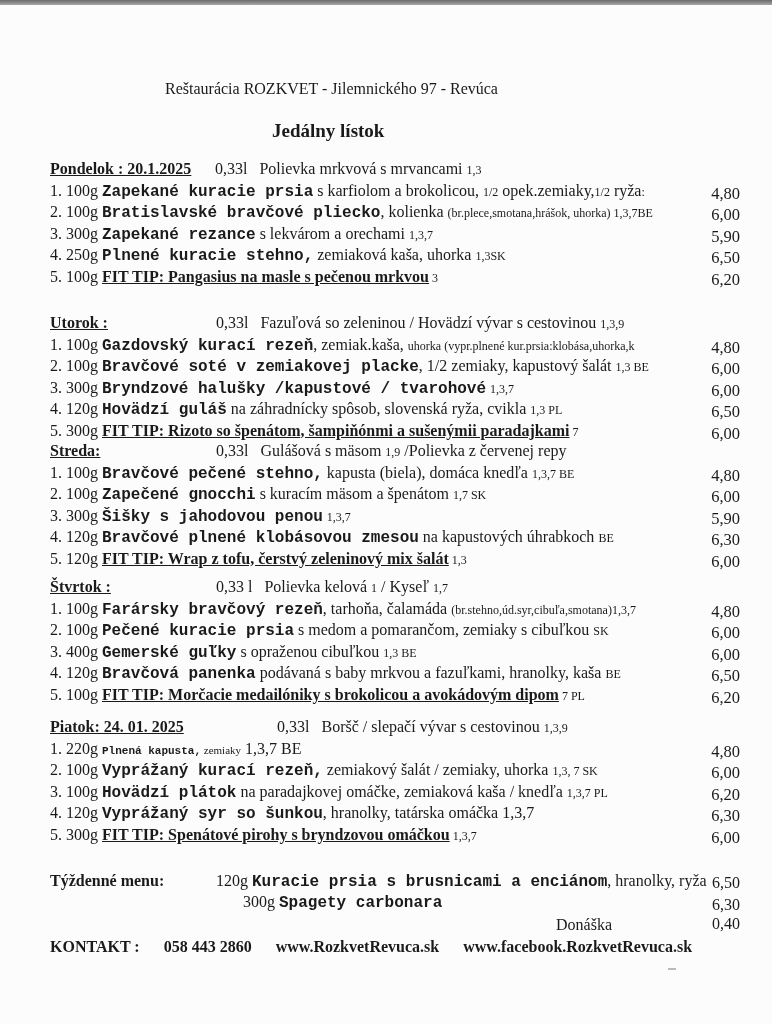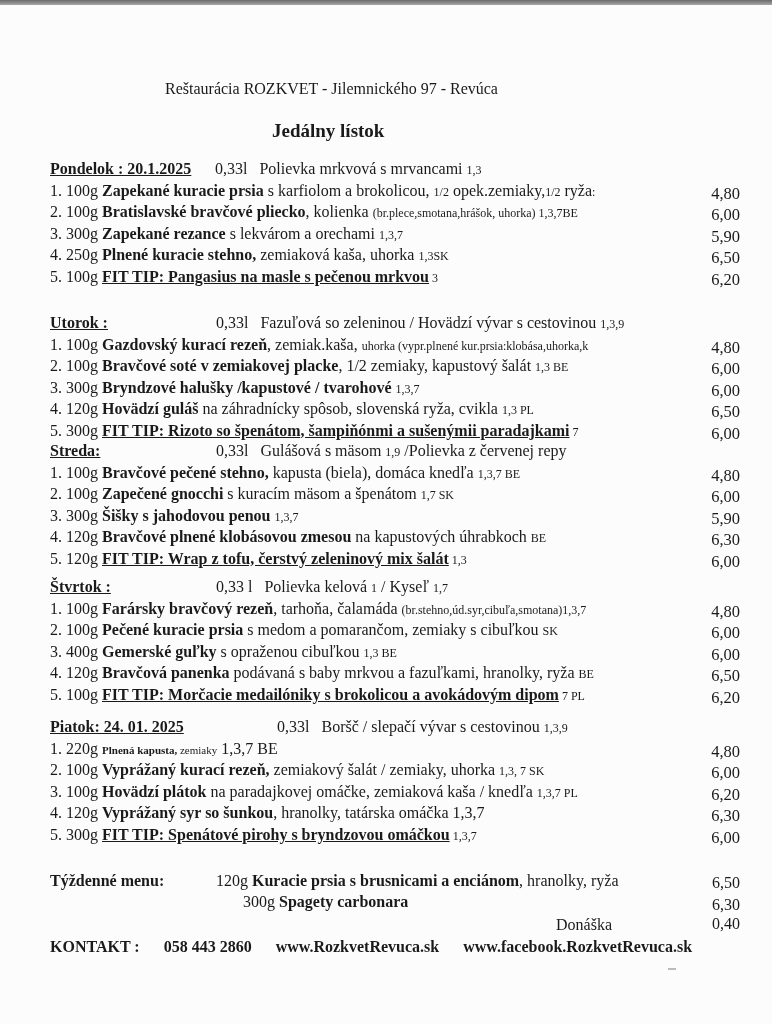--- a/index.html
+++ b/index.html
@@ -11,21 +11,21 @@
     background:linear-gradient(#6a6a6a,#a8a8a8); }
   .header { position:absolute; top:80px; left:0; width:772px; text-align:center; font-size:16px; }
   .header .addr { position:absolute; left:165px; top:0; white-space:nowrap; }
   .title { position:absolute; top:120px; left:272px; font-size:19px; font-weight:bold; }
   .day { position:absolute; left:50px; width:680px; }
   .line { position:relative; height:21.5px; font-size:16px; white-space:nowrap; }
   .line .txt { position:absolute; left:0; top:0; }
   .line .price { position:absolute; right:-10px; top:2px; font-size:16.5px; }
   .daylbl { font-weight:bold;text-decoration:underline; }
   .soup { position:absolute; top:0; }
-  .b { font-weight:bold; }
+  .b { font-weight:bold;font-family:Liberation Mono, monospace; }
   .u { text-decoration:underline; font-weight:bold; }
   .sm { font-size:12px; }
   .xs { font-size:11px; }
   .weekly { position:absolute; left:50px; top:872px; width:680px; font-size:16px; }
   .weekly .lbl { position:absolute; left:0; top:0; font-weight:bold; }
   .w1 { position:absolute; left:166px; top:0; white-space:nowrap; }
   .w2 { position:absolute; left:193px; top:21px; white-space:nowrap; }
   .p1 { position:absolute; right:-10px; top:2px; }
   .p2 { position:absolute; right:-10px; top:24px; }
   .del { position:absolute; left:506px; top:44px; font-size:16px; }
@@ -134,21 +134,21 @@
       </div>
       <div class="line">
         <span class="txt"><span>2.</span> <span>100g</span> <span class="b">Pečené kuracie prsia</span><span> s medom a pomarančom, zemiaky s cibuľkou </span><span class="sm">SK</span></span>
         <span class="price">6,00</span>
       </div>
       <div class="line">
         <span class="txt"><span>3.</span> <span>400g</span> <span class="b">Gemerské guľky</span><span> s opraženou cibuľkou </span><span class="sm">1,3 BE</span></span>
         <span class="price">6,00</span>
       </div>
       <div class="line">
-        <span class="txt"><span>4.</span> <span>120g</span> <span class="b">Bravčová panenka</span><span> podávaná s baby mrkvou a fazuľkami, hranolky, ryža </span><span class="sm">BE</span></span>
+        <span class="txt"><span>4.</span> <span>120g</span> <span class="b">Bravčová panenka</span><span> podávaná s baby mrkvou a fazuľkami, hranolky, kaša </span><span class="sm">BE</span></span>
         <span class="price">6,50</span>
       </div>
       <div class="line">
         <span class="txt"><span>5.</span> <span>100g</span> <span class="u">FIT TIP: Morčacie medailóniky s brokolicou a avokádovým dipom</span><span class="sm"> 7 PL</span></span>
         <span class="price">6,20</span>
       </div>
     </div>
     <div class="day" style="top: 718px;">
       <div class="line">
         <span class="txt daylbl">Piatok: 24. 01. 2025</span>

